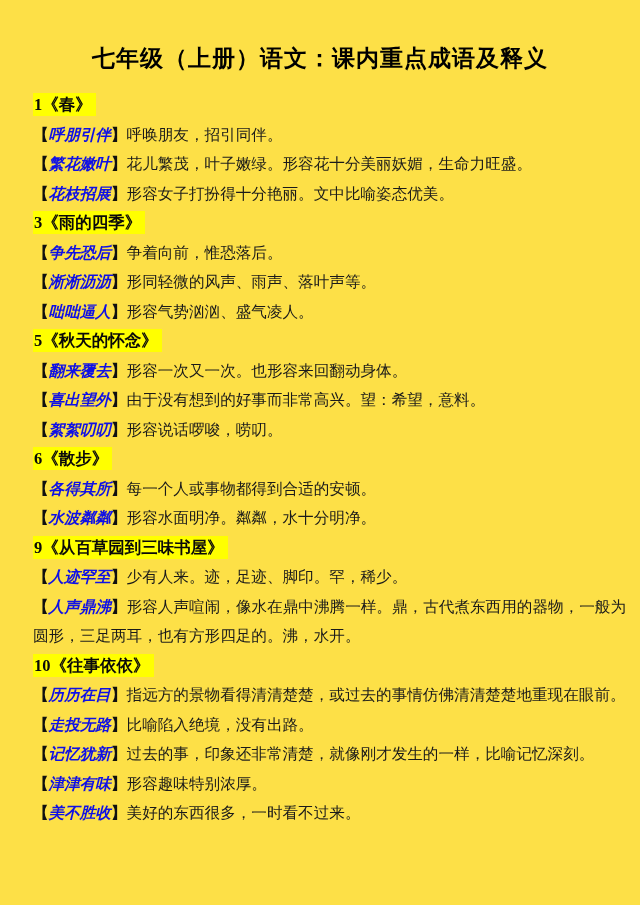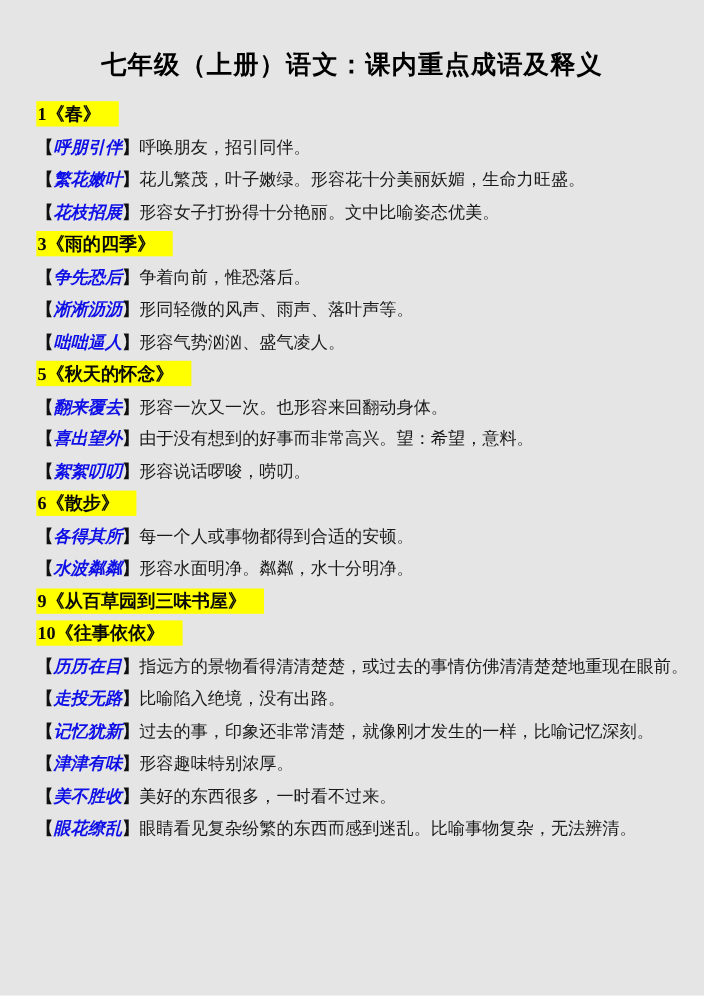--- a/index.html
+++ b/index.html
@@ -12,21 +12,21 @@
     height: 905px;
     overflow: hidden;
     font-family: "Liberation Serif", "DejaVu Serif", serif;
     color: var(--text-black, #1a1a1a);
   }
   .page {
     box-sizing: border-box;
     width: 640px;
     height: 905px;
     padding: 44px 14px 0 33px;
-    background: #e5e5e5;
+    background: #fde047;
   }
   .doc-title {
     text-align: center;
     font-size: 23px;
     font-weight: bold;
     color: #000000;
     line-height: 30px;
     letter-spacing: 1px;
     margin: 0 19px 16px 0; 
   }
@@ -34,21 +34,21 @@
     line-height: 29.5px;
     margin: 0;
   }
   .section-header {
     display: inline-block;
     background: var(--highlight-yellow, #ffff00);
     color: #0a0a0a;
     font-weight: bold;
     font-size: 16.5px;
     line-height: 21px;
-    padding: 1px 16px 1px 1px;
+    padding: 1px 4px 1px 1px;
     text-align: right;
   }
   .entry {
     margin: 0;
     font-size: 15.6px;
     line-height: 29.5px;
     text-align: justify;
     letter-spacing: 0;
   }
   .bracket {
@@ -109,32 +109,36 @@
     <p class="section-header-row"><span class="section-header">6《散步》</span></p>
     <div>
   <p class="entry"><span class="bracket">【</span><span class="term">各得其所</span><span class="bracket">】</span><span class="definition">每一个人或事物都得到合适的安顿。</span></p>
 
   <p class="entry"><span class="bracket">【</span><span class="term">水波粼粼</span><span class="bracket">】</span><span class="definition">形容水面明净。粼粼，水十分明净。</span></p>
 </div>
   </section>
 
   <section>
     <p class="section-header-row"><span class="section-header">9《从百草园到三味书屋》</span></p>
+    <div>
+  <p class="entry"><span class="bracket">【</span><span class="term">人迹罕至</span><span class="bracket">】</span><span class="definition">少有人来。迹，足迹、脚印。罕，稀少。</span></p>
+
+  <p class="entry"><span class="bracket">【</span><span class="term">人声鼎沸</span><span class="bracket">】</span><span class="definition">形容人声喧闹，像水在鼎中沸腾一样。鼎，古代煮东西用的器物，一般为圆形，三足两耳，也有方形四足的。沸，水开。</span></p>
+</div>
   </section>
 
   <section>
     <p class="section-header-row"><span class="section-header">10《往事依依》</span></p>
     <div>
   <p class="entry"><span class="bracket">【</span><span class="term">历历在目</span><span class="bracket">】</span><span class="definition">指远方的景物看得清清楚楚，或过去的事情仿佛清清楚楚地重现在眼前。</span></p>
 
   <p class="entry"><span class="bracket">【</span><span class="term">走投无路</span><span class="bracket">】</span><span class="definition">比喻陷入绝境，没有出路。</span></p>
 
   <p class="entry"><span class="bracket">【</span><span class="term">记忆犹新</span><span class="bracket">】</span><span class="definition">过去的事，印象还非常清楚，就像刚才发生的一样，比喻记忆深刻。</span></p>
 
   <p class="entry"><span class="bracket">【</span><span class="term">津津有味</span><span class="bracket">】</span><span class="definition">形容趣味特别浓厚。</span></p>
 
   <p class="entry"><span class="bracket">【</span><span class="term">美不胜收</span><span class="bracket">】</span><span class="definition">美好的东西很多，一时看不过来。</span></p>
 
-  <p class="entry"><span class="bracket">【</span><span class="term">眼花缭乱</span><span class="bracket">】</span><span class="definition">眼睛看见复杂纷繁的东西而感到迷乱。比喻事物复杂，无法辨清。</span></p>
 </div>
   </section>
 </div>
 </div>
 
 </body></html>

